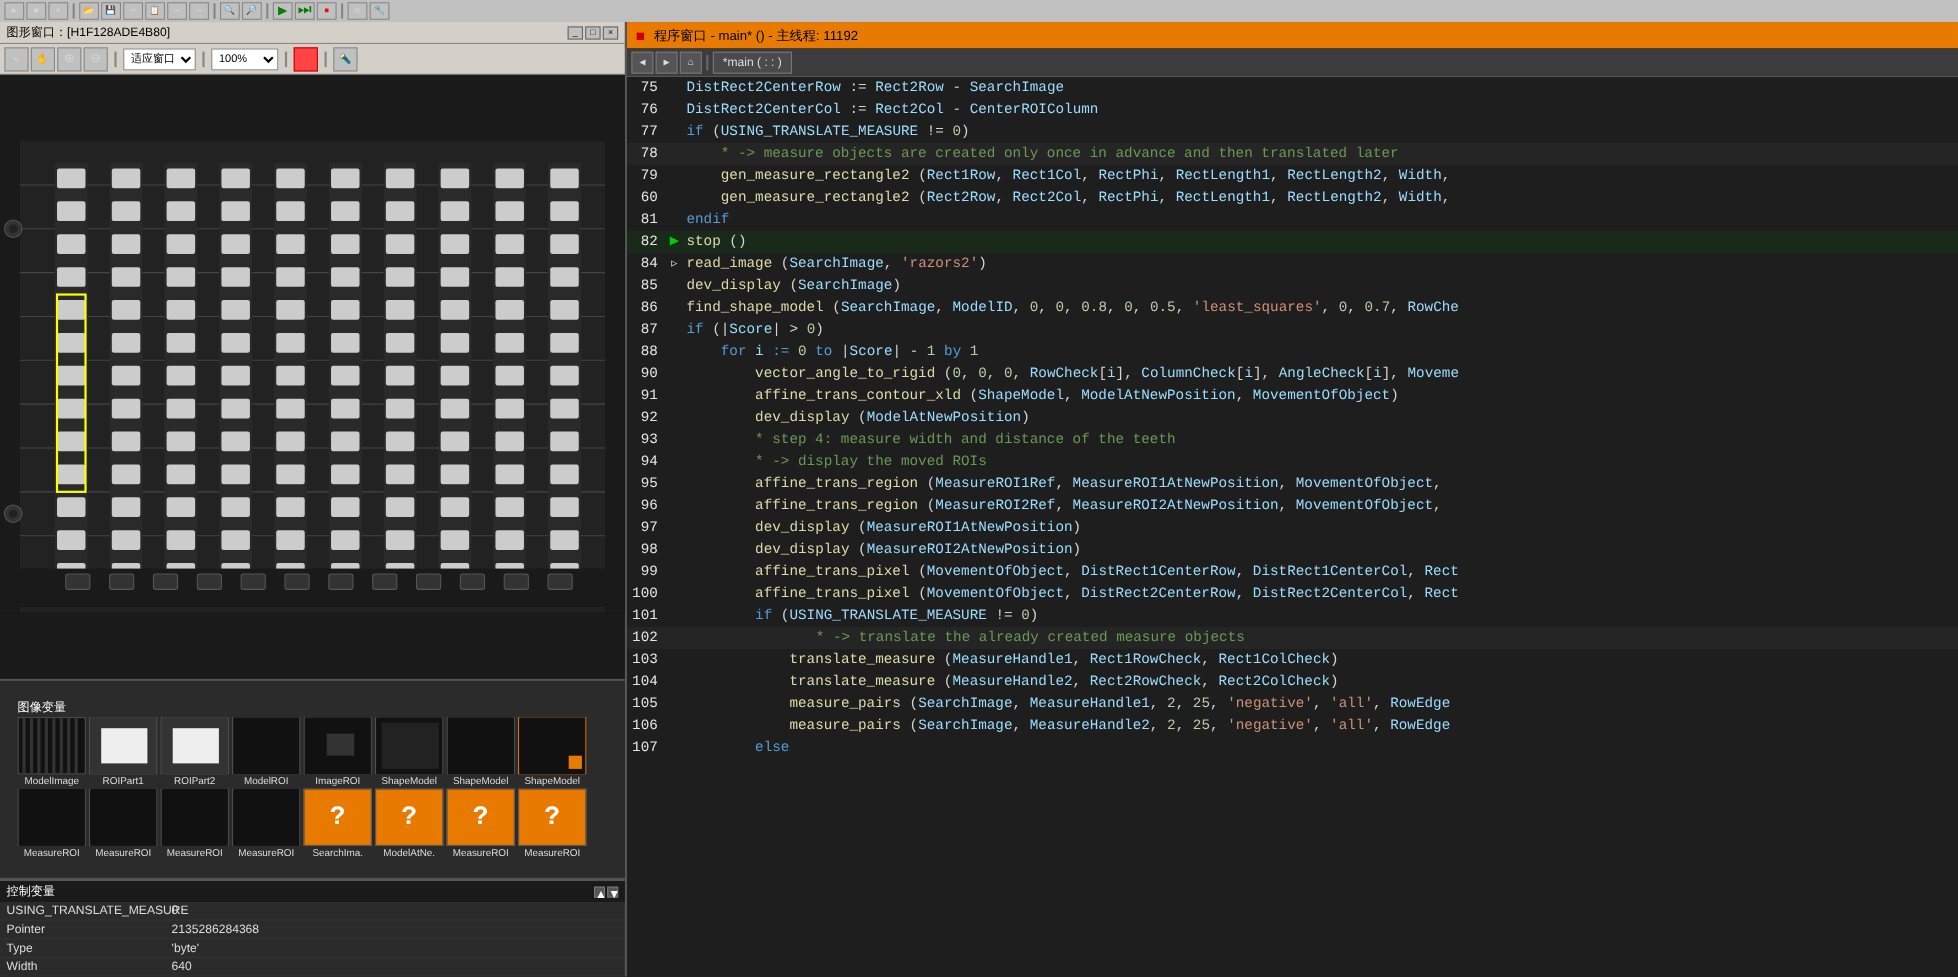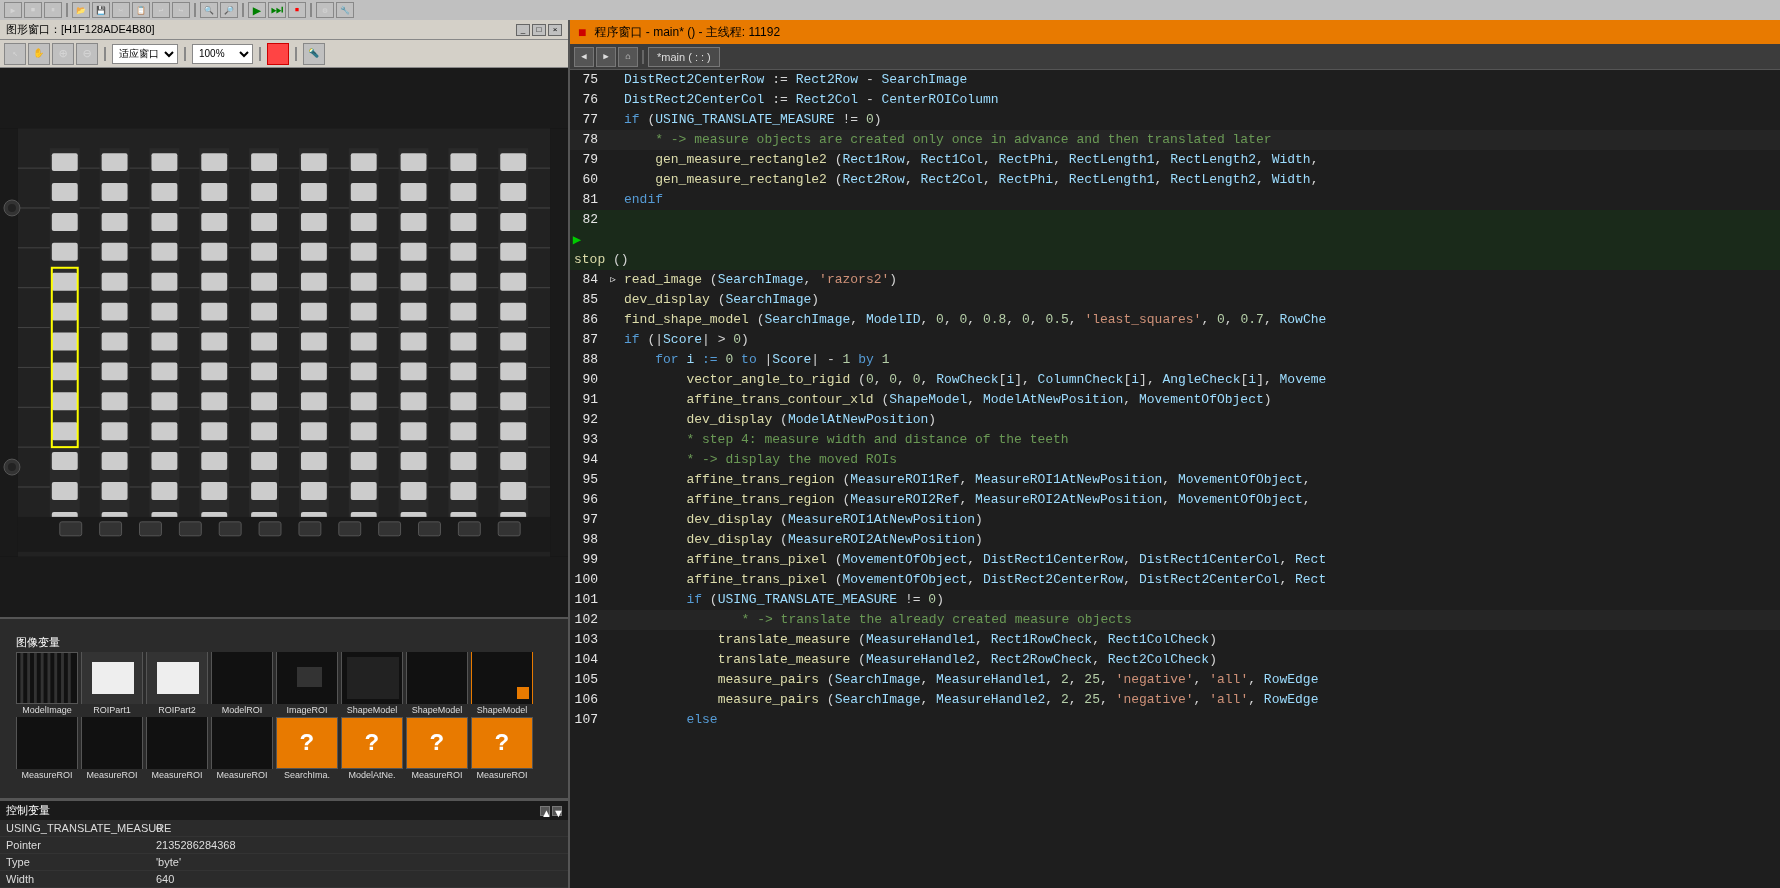--- a/index.html
+++ b/index.html
@@ -844,21 +844,21 @@
         <span class="line-indicator"></span>
         <span class="line-content">&nbsp;&nbsp;&nbsp;&nbsp;<span class="func">gen_measure_rectangle2</span> <span class="punct">(</span><span class="var">Rect2Row</span>, <span class="var">Rect2Col</span>, <span class="var">RectPhi</span>, <span class="var">RectLength1</span>, <span class="var">RectLength2</span>, <span class="var">Width</span>,</span>
       </div>
 
       <div class="code-line">
         <span class="line-num">81</span>
         <span class="line-indicator"></span>
         <span class="line-content"><span class="kw">endif</span></span>
       </div>
 
-      <div class="code-line" style="background:#1a2a1a;flex-direction:column;">
+      <div class="code-line" style="background:#1a2a1a;">
         <span class="line-num">82</span>
         <span class="line-indicator">
             <span class="green-arrow">▶</span>
           </span>
         <span class="line-content"><span class="func">stop</span> <span class="punct">()</span></span>
       </div>
 
 
       <div class="code-line">
         <span class="line-num">84</span>

